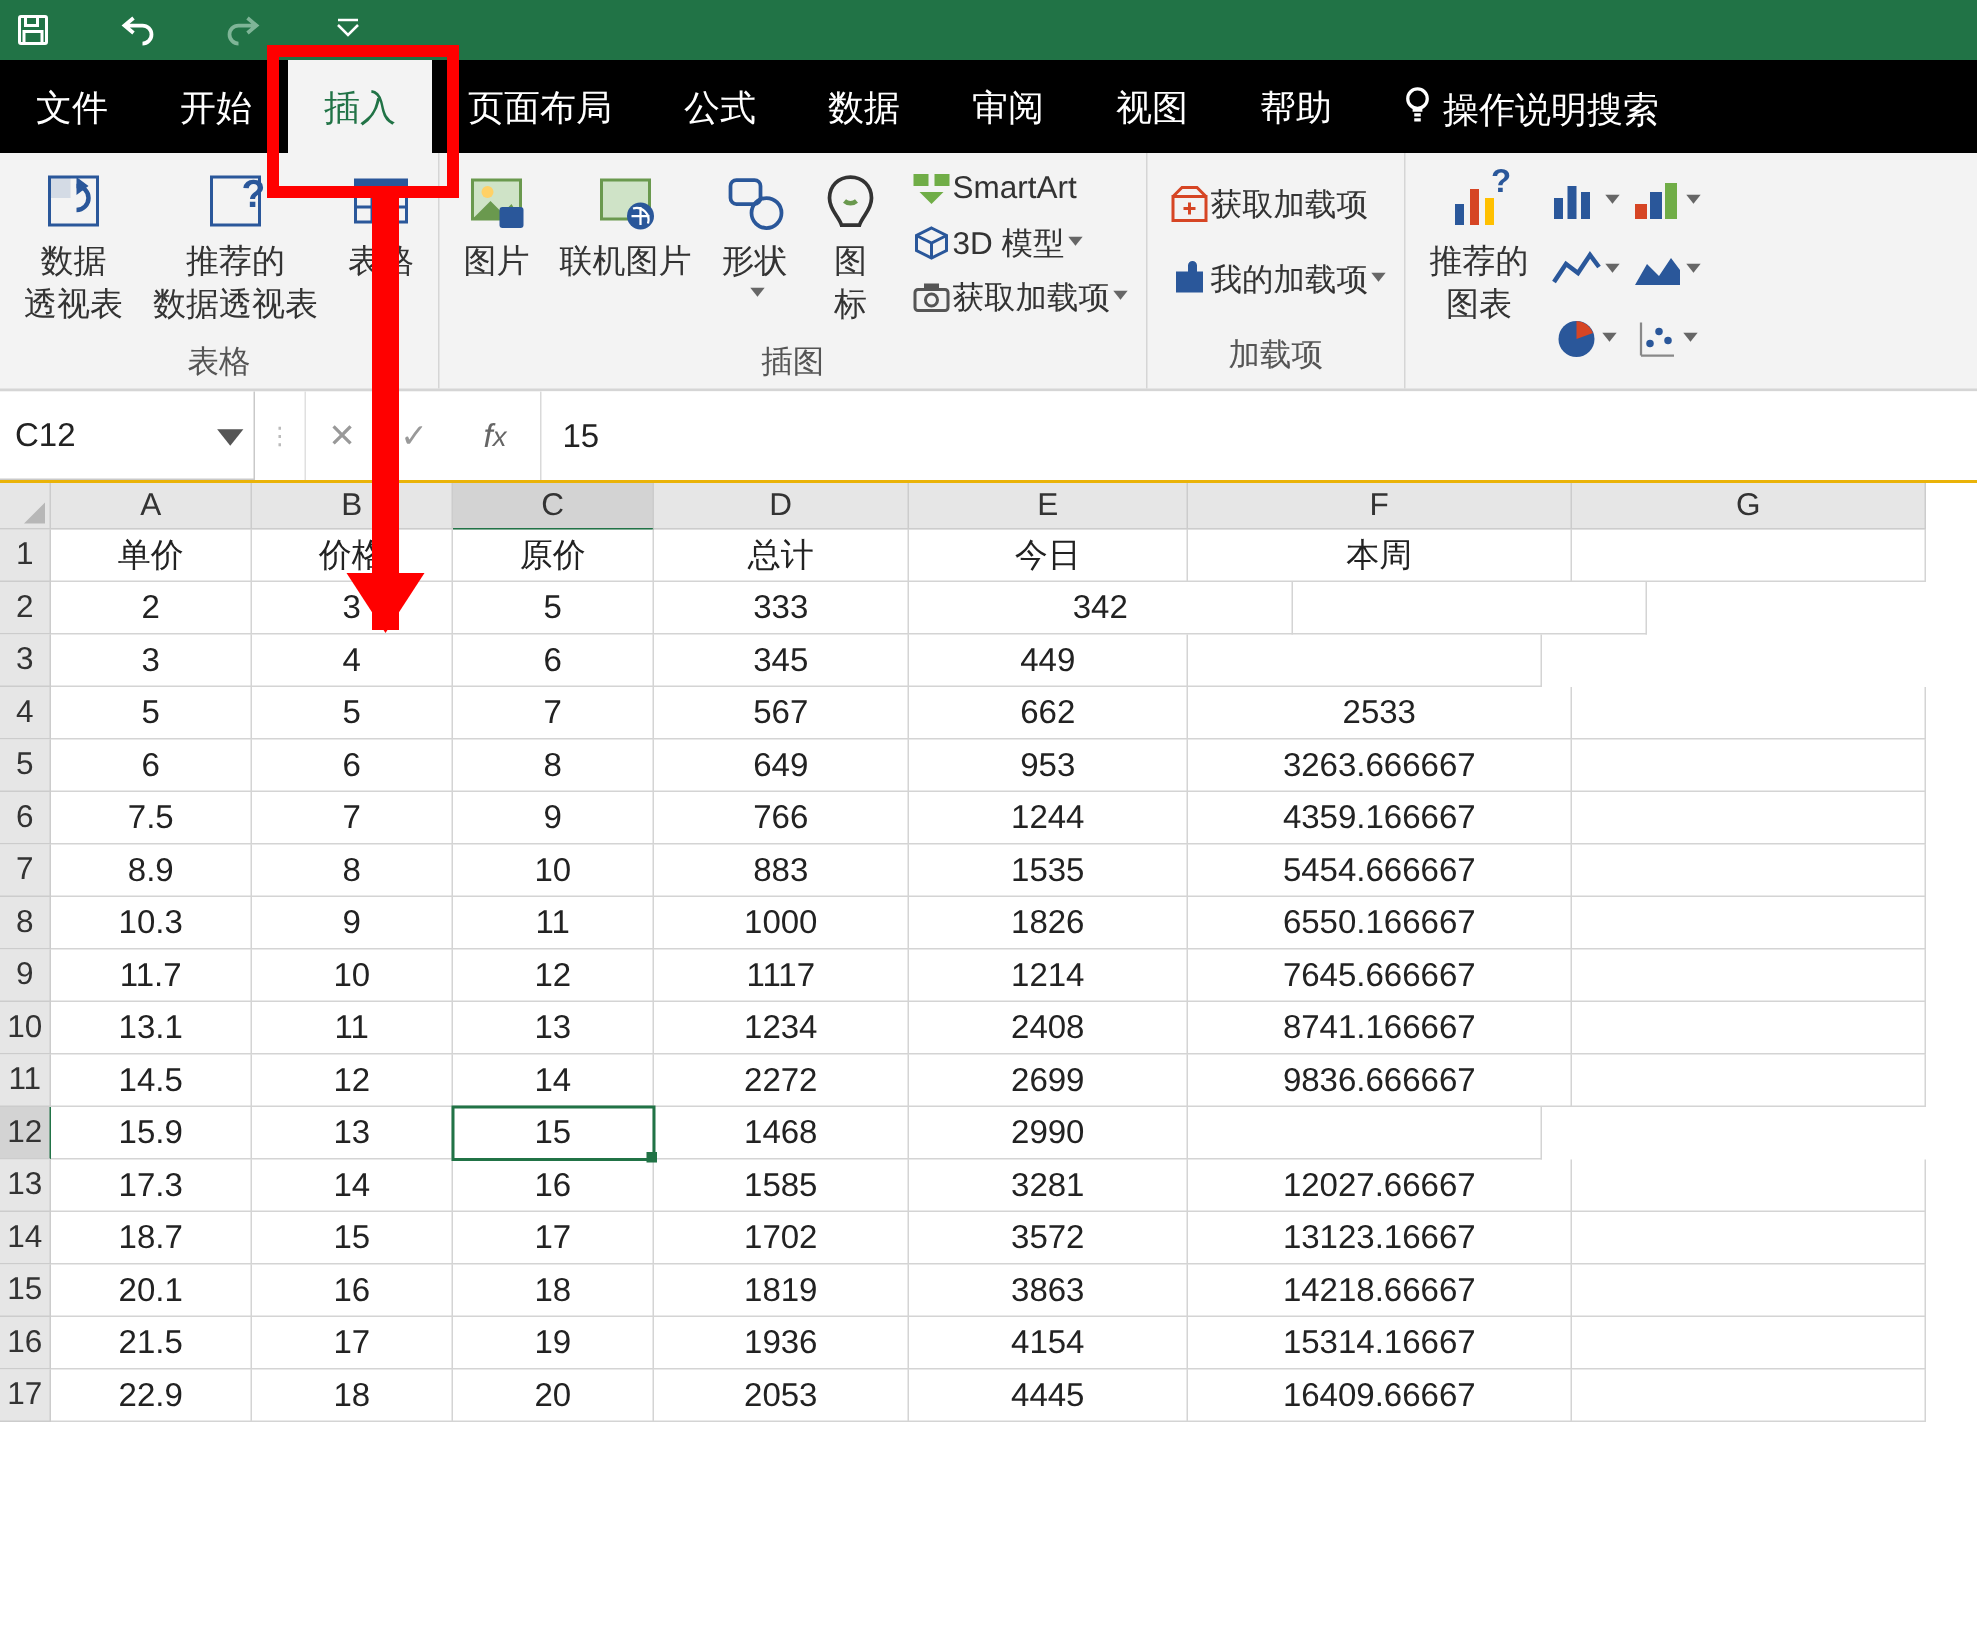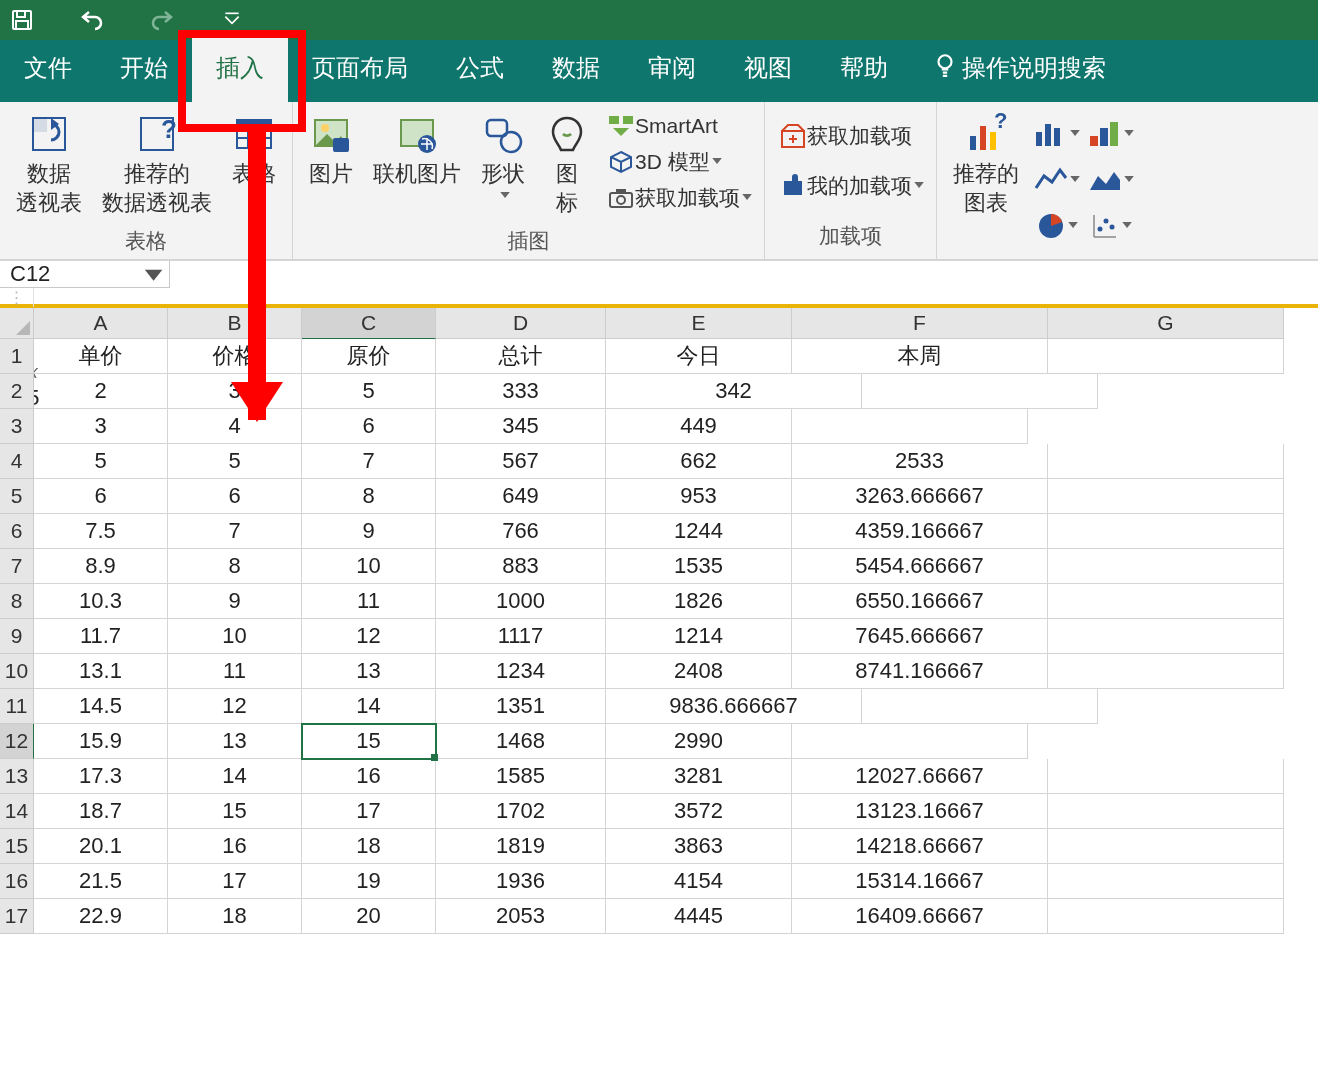--- a/index.html
+++ b/index.html
@@ -16,24 +16,24 @@
     display: flex;
     align-items: center;
     padding: 0 8px;
     gap: 42px;
   }
   .qat-item { width: 28px; height: 28px; display:flex; align-items:center; justify-content:center; }
   .qat-item svg { stroke: #fff; fill: none; }
   .qat-item.dim svg { stroke: #7fb597; }
   
   .tabsbar {
-    background: #0f766e;
+    background: #000000;
     height: 62px;
     display: flex;
-    align-items: flex-end;
+    align-items: flex-start;
     color: #fff;
   }
   .tab {
     padding: 16px 24px 18px;
     font-size: 24px;
     color: #fff;
     cursor: pointer;
   }
   .tab.active {
     background: #f3f3f3;
@@ -79,24 +79,23 @@
   .vlist { display:flex; flex-direction:column; gap:8px; padding:4px 4px 0 4px;}
   .vlist .row { display:flex; align-items:center; font-size:21px; color:#333; cursor:pointer;}
   .vlist .row .mini-ico { width:28px; height:28px; display:flex; align-items:center; justify-content:center; }
   .chart-gallery { display:grid; grid-template-columns:repeat(2, 46px); grid-auto-rows:40px; gap:6px 8px; padding-top:6px;}
   .chart-cell { display:flex; align-items:center; justify-content:center;}
   .dd-caret { color:#666; font-size:12px; display:inline-block; transform:scaleX(1.6) translateY(-2px); margin-left:4px;}
   
   .formula-row {
     display:flex;
     align-items:stretch;
-    border-bottom: 4px solid #eab308;
-    height: 47px;
+    border-bottom: 2px solid #eab308;
+    height: 61px;
     background:#fff;
-    flex-direction:column;
   }
   .name-box {
     width: 170px;
     border: 1px solid #c9c9c9;
     border-top:none; border-left:none;
     display:flex; align-items:center;
     padding: 0 10px;
     font-size: 22px;
     color:#222;
     position:relative;
@@ -554,21 +553,22 @@
         <div class="cell w-D">1234</div>
         <div class="cell w-E">2408</div>
         <div class="cell w-F">8741.166667</div>
         <div class="cell w-G"></div>
       </div>
       <div class="data-row">
         <div class="row-header">11</div>
         <div class="cell w-A">14.5</div>
         <div class="cell w-B">12</div>
         <div class="cell w-C">14</div>
-        <div class="cell w-D">1351</div>
+        <div class="cell w-D">2272</div>
+        <div class="cell w-E">2699</div>
         <div class="cell w-F">9836.666667</div>
         <div class="cell w-G"></div>
       </div>
       <div class="data-row">
         <div class="row-header sel">12</div>
         <div class="cell w-A">15.9</div>
         <div class="cell w-B">13</div>
         <div class="cell w-C selected">15</div>
         <div class="cell w-D">1468</div>
         <div class="cell w-E">2990</div>

